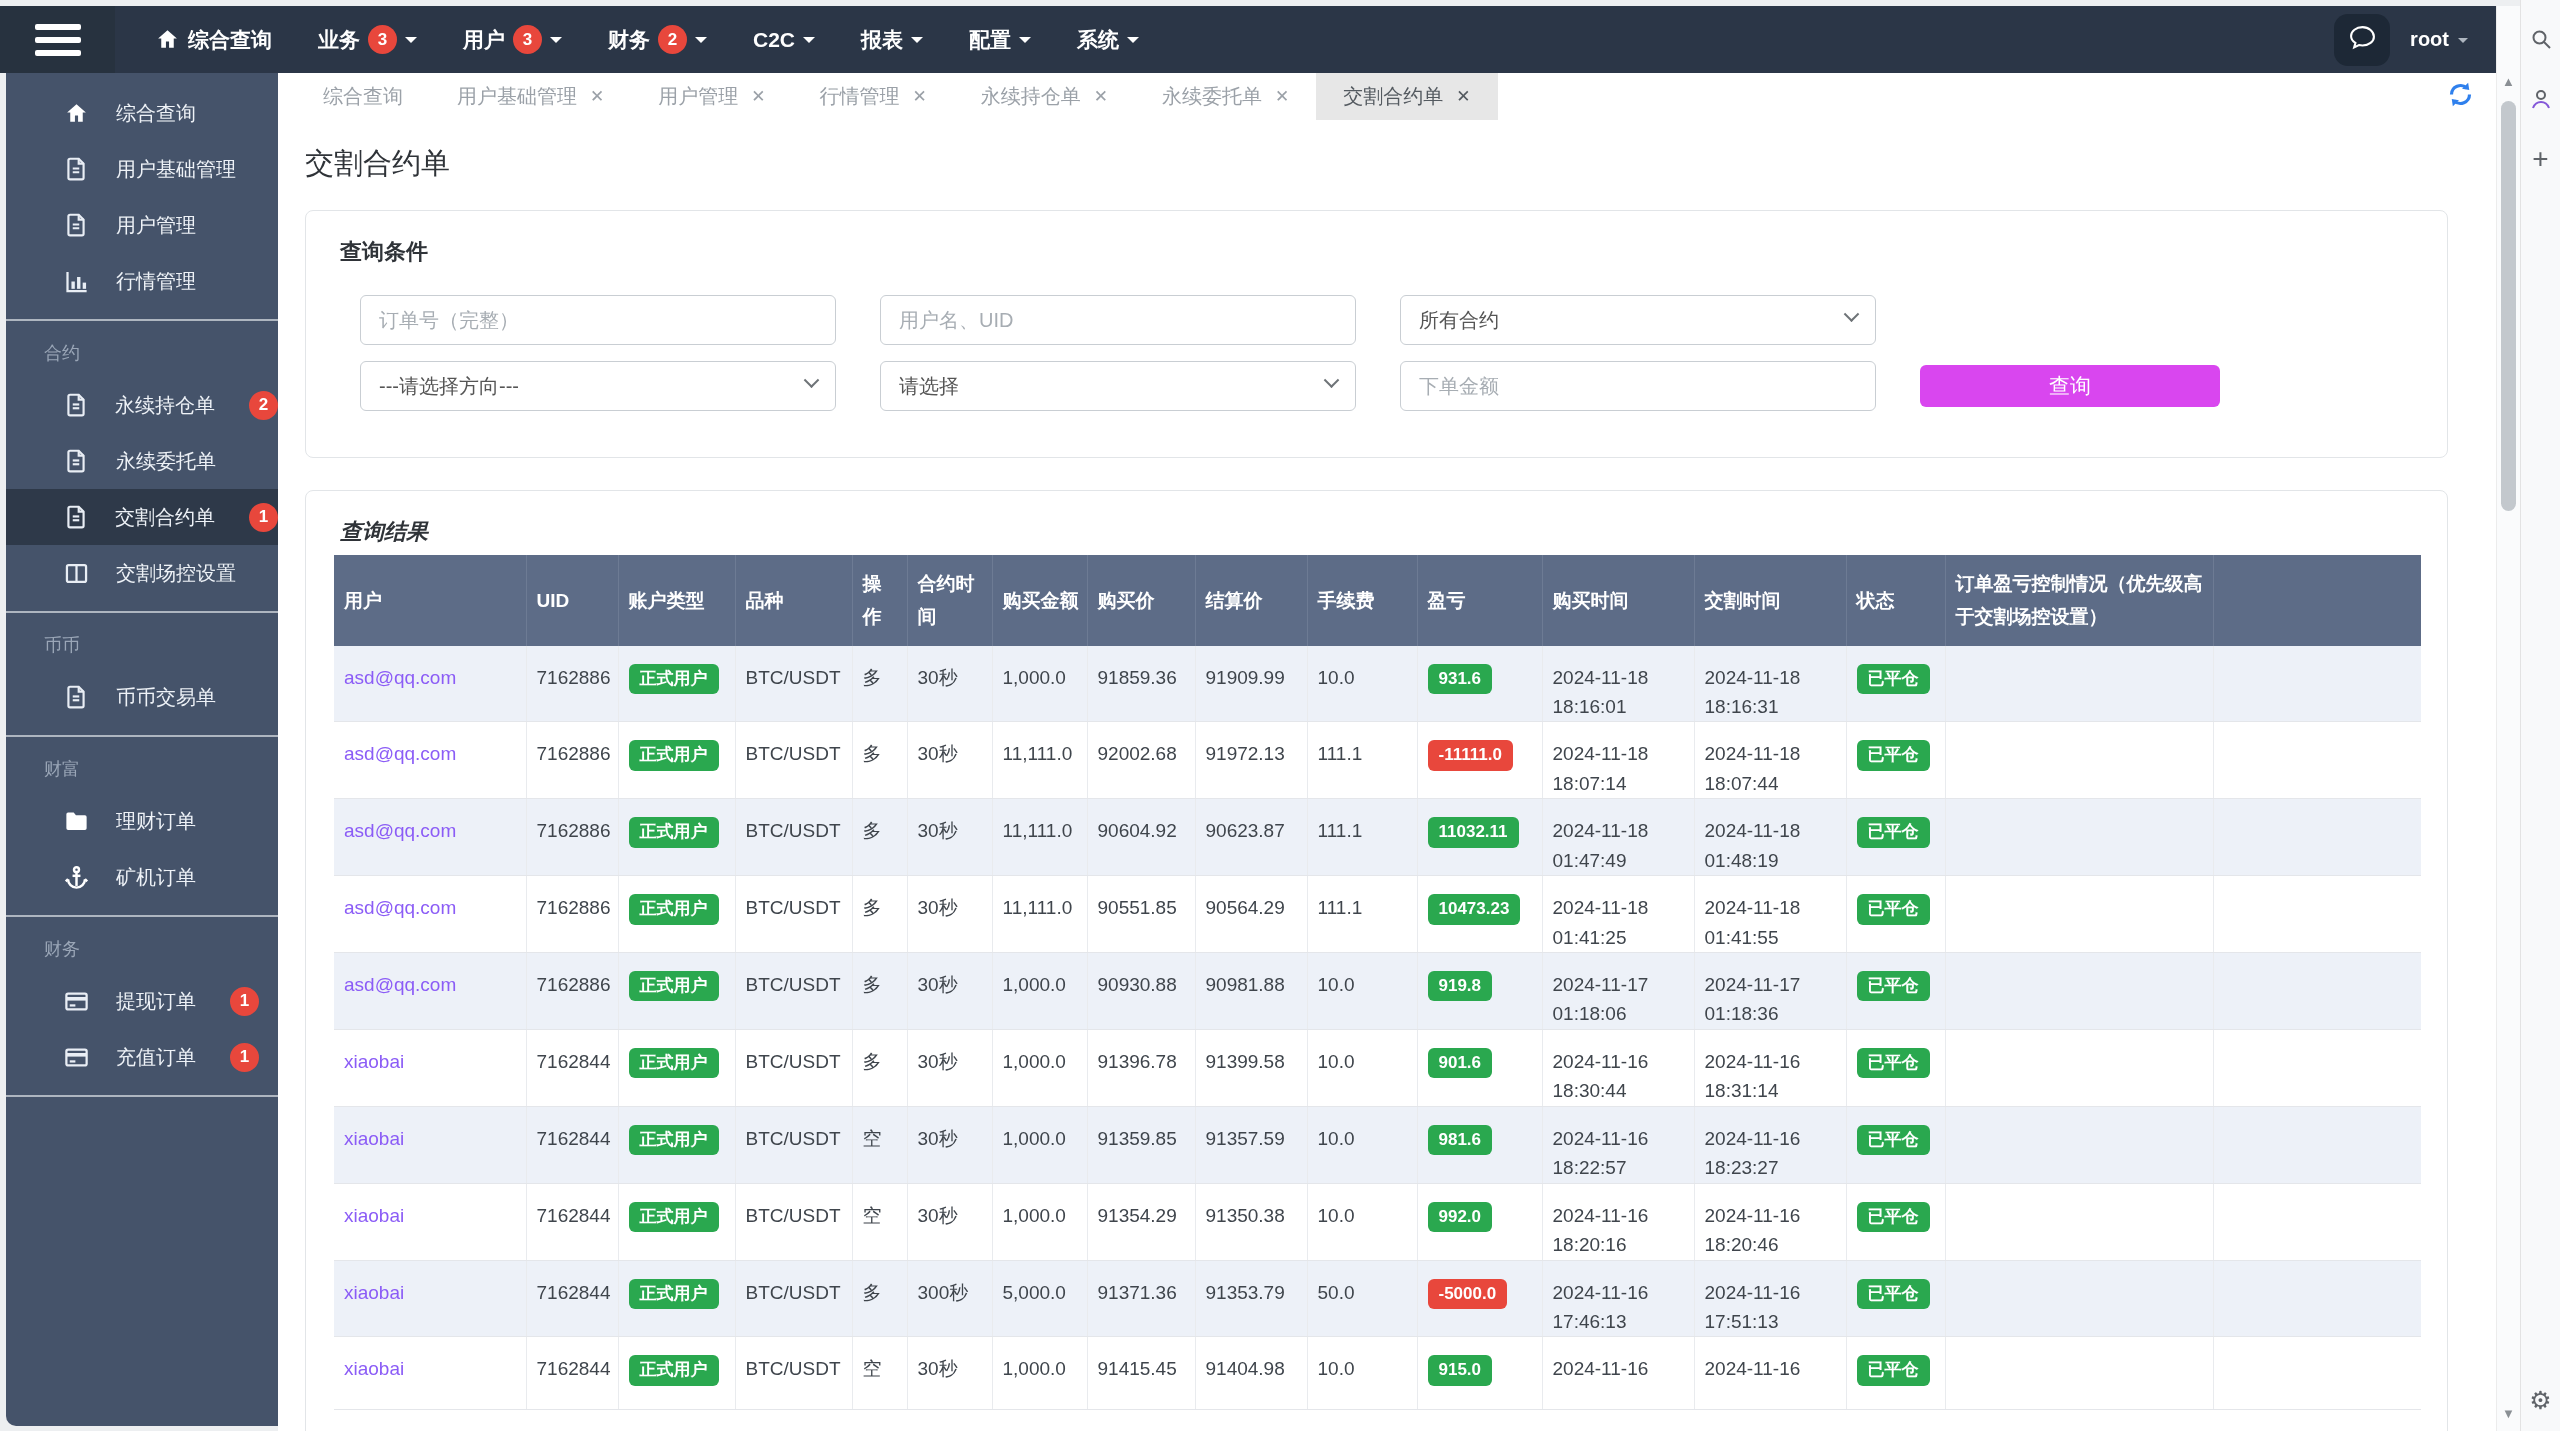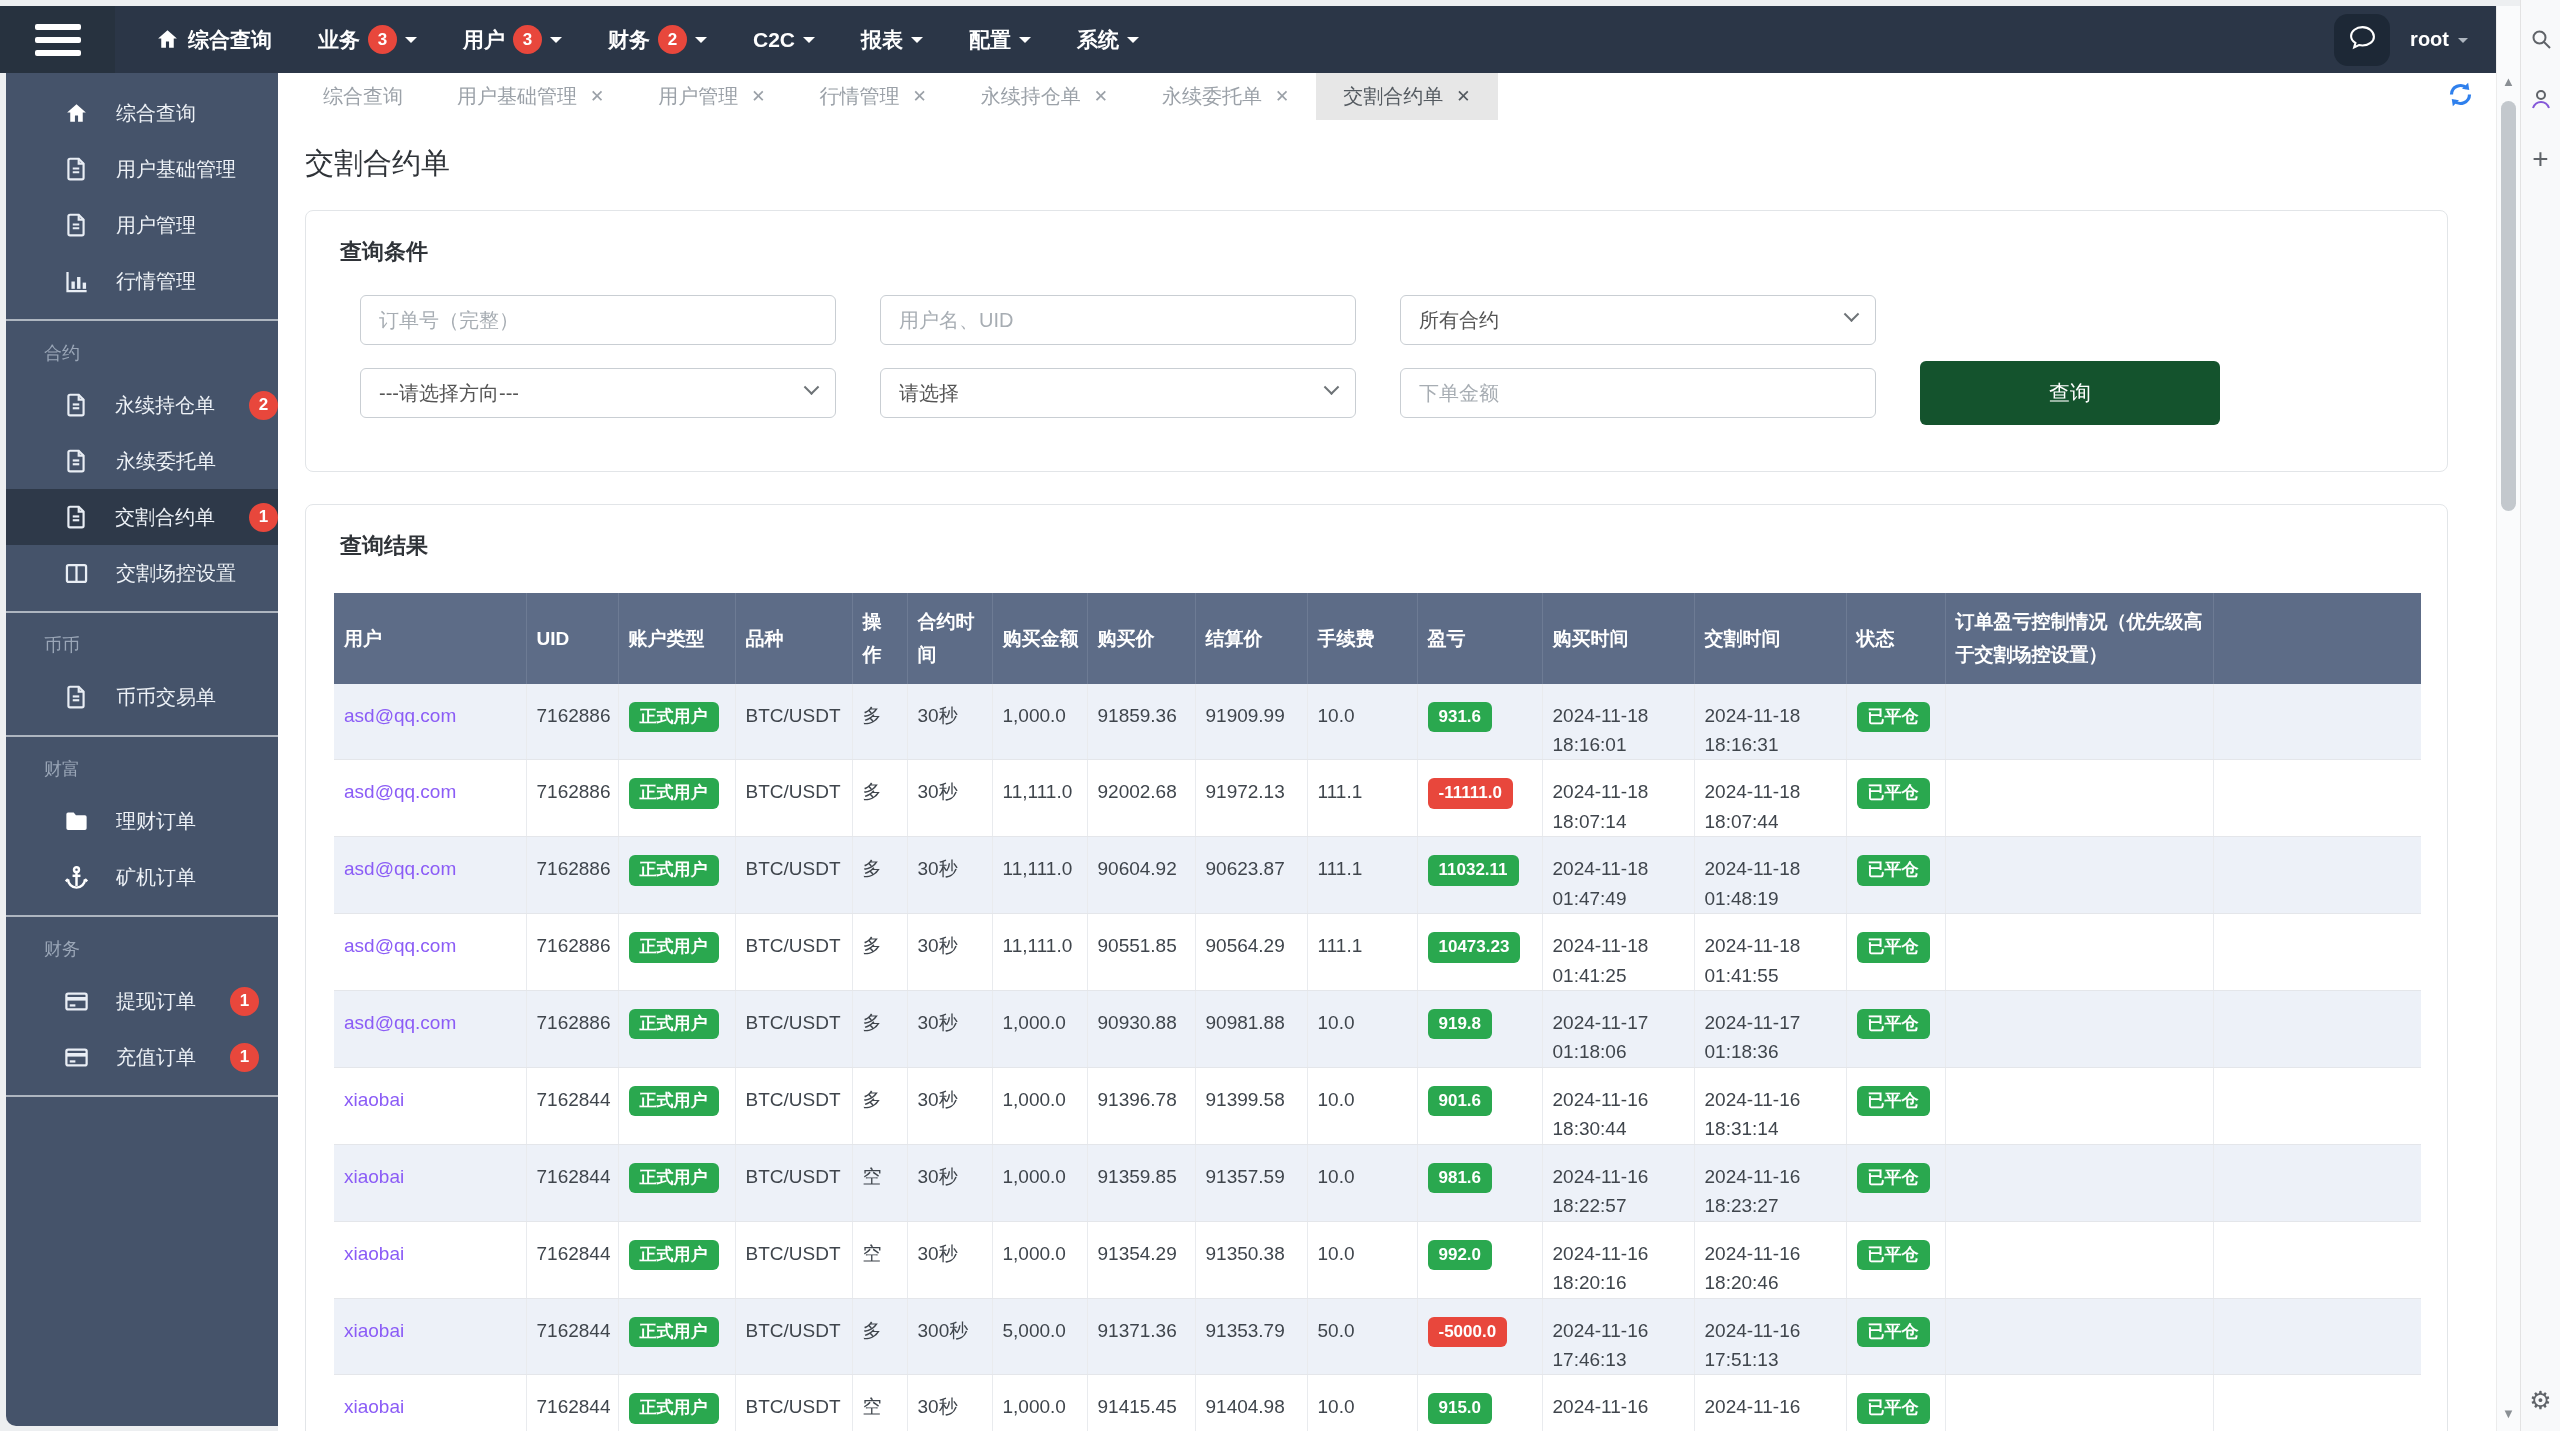--- a/index.html
+++ b/index.html
@@ -58,32 +58,32 @@
   .query-panel .panel-title{padding-left:34px;margin-bottom:28px;}
   .form-area{padding:0 34px 0 54px;}
   .form-row{display:flex;gap:44px;margin-bottom:16px;align-items:center;}
   .field{width:476px;height:50px;border:1px solid #c9ced3;border-radius:6px;font-size:20px;color:#555;
     padding:0 18px;background:#fff;}
   input.field::placeholder{color:#a7adb3;}
   input.field{outline:none;}
   .select{display:flex;align-items:center;justify-content:space-between;cursor:pointer;}
   .chev{width:11px;height:11px;border-right:2px solid #6e7377;border-bottom:2px solid #6e7377;
     transform:rotate(45deg) translate(-3px,-3px);margin-top:-4px;}
-  .search-btn{width:300px;height:64px;background:#14532d;border:none;border-radius:6px;color:#fff;
+  .search-btn{width:300px;height:42px;background:#d946ef;border:none;border-radius:6px;color:#fff;
     font-size:21px;cursor:pointer;font-family:inherit;}
   .filter-row{margin-top:28px;border-top:1px solid #ebebeb;border-bottom:1px solid #ebebeb;display:flex;
     padding-left:54px;height:39px;}
   .ftab{min-width:130px;padding:0 34px;display:flex;align-items:center;justify-content:center;
     font-size:19px;color:#5c6267;border-right:1px solid #ebebeb;cursor:pointer;}
   .filter-row .ftab:first-child{color:#474d52;}
   .query-bottom-pad{height:30px;}
 
   
   .results-panel{padding:26px 28px 0 28px;min-height:980px;}
-  .results-panel .panel-title{padding-left:6px;margin-bottom:32px;}
+  .results-panel .panel-title{padding-left:6px;margin-bottom:8px;font-style:italic;}
   table.results{border-collapse:collapse;table-layout:fixed;width:2087px;}
   table.results thead th{background:#5d6c87;color:#fff;font-size:19px;font-weight:bold;text-align:left;
     padding:12px 8px 12px 10px;border-right:1px solid #6d7b94;vertical-align:middle;line-height:1.75;}
   table.results thead th:last-child{border-right:none;}
   table.results tbody tr{height:73px;}
   table.results tbody tr.odd{background:#edf1f8;}
   table.results tbody td{font-size:19px;color:#3f454c;padding:17px 8px 0 10px;border-bottom:1px solid #e4e6ea;
     border-right:1px solid #e9ebee;vertical-align:top;line-height:1.55;overflow:hidden;white-space:nowrap;}
   table.results tbody td:last-child{border-right:none;}
   .link{color:#8b5cf6;cursor:pointer;}

